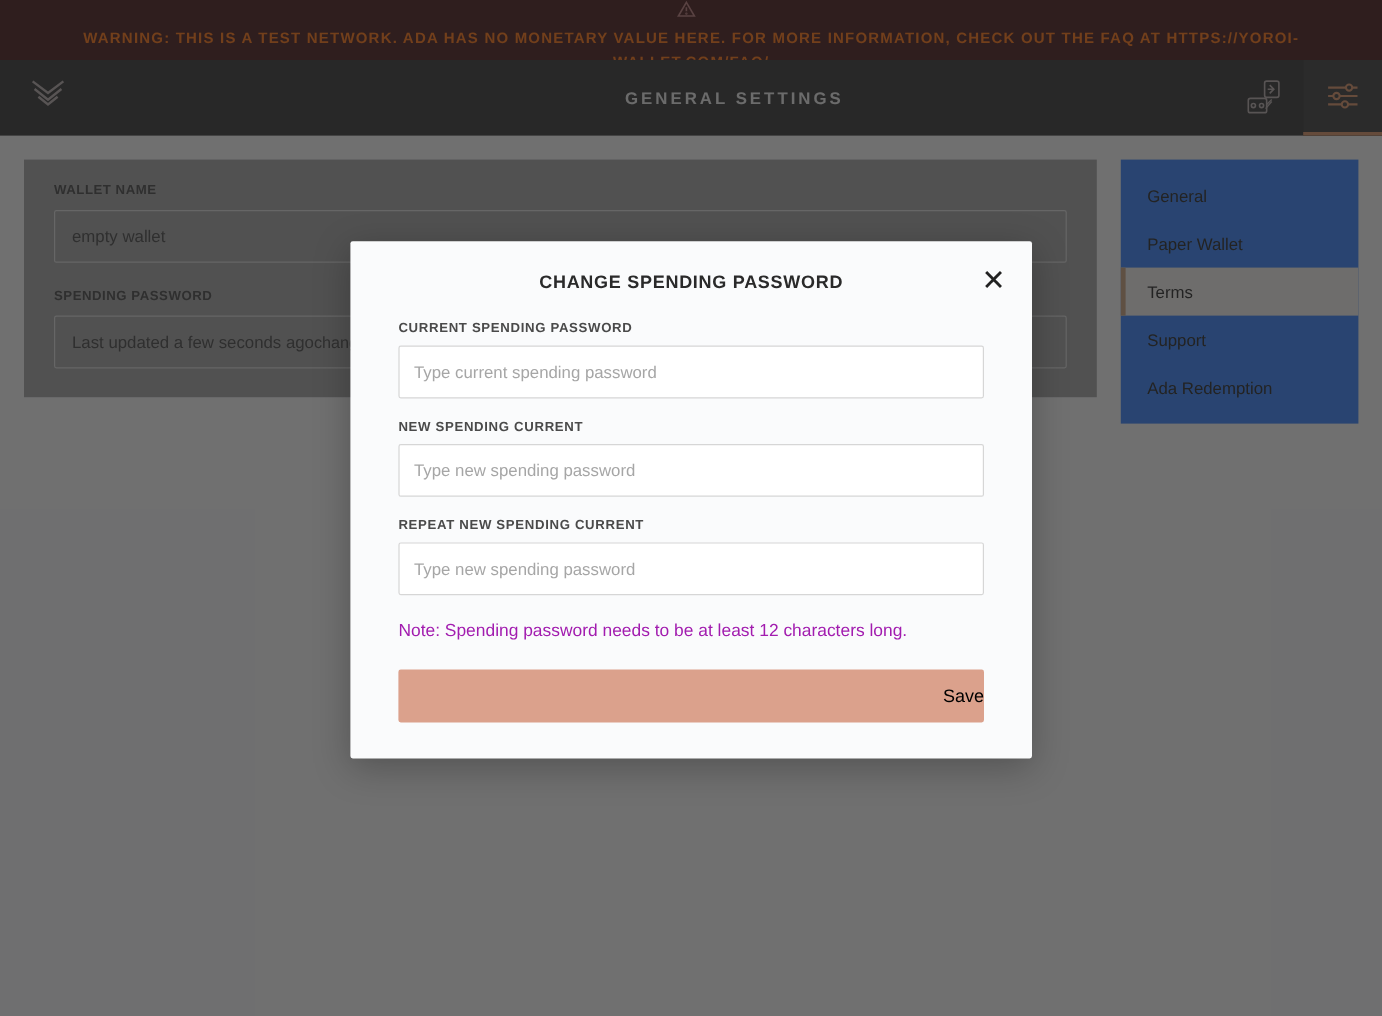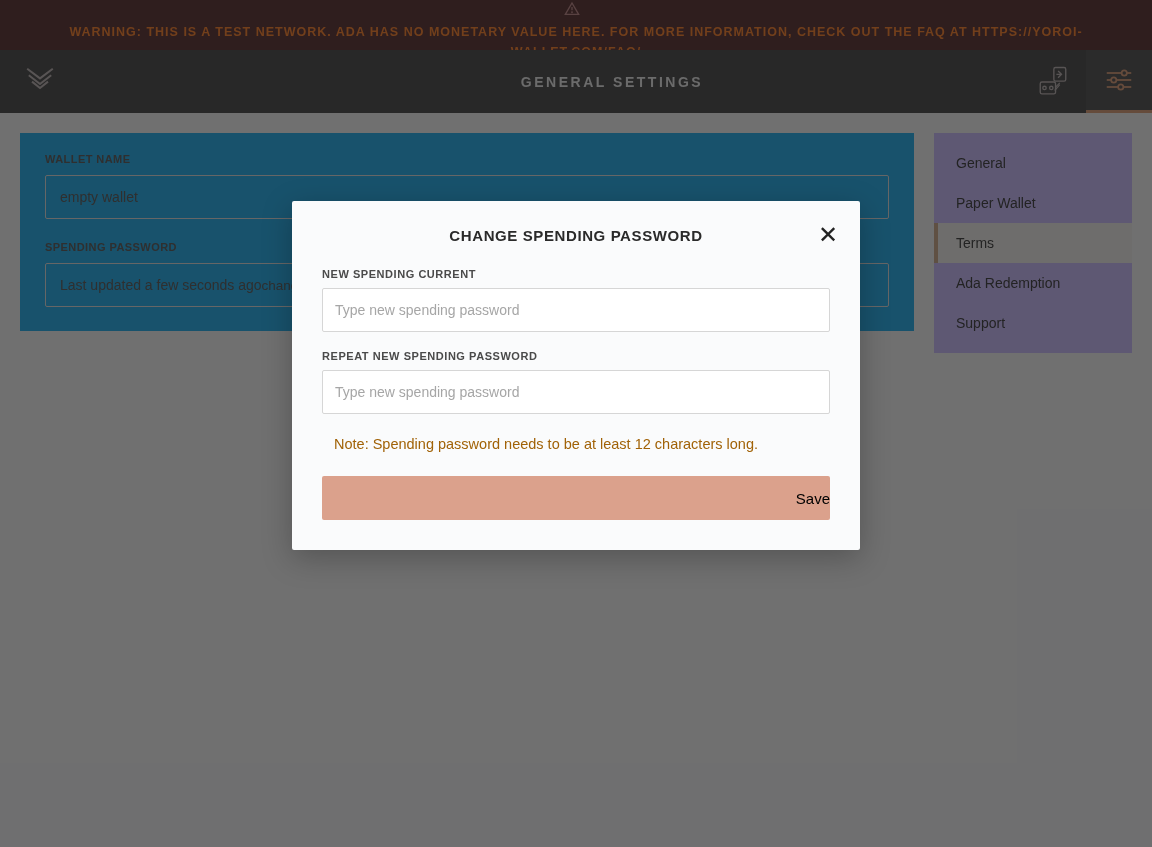--- a/index.html
+++ b/index.html
@@ -76,21 +76,21 @@
     padding: 20px;
     gap: 20px;
     align-items: flex-start;
     height: calc(847px - 50px - 63px);
     background: #f3f3f5;
   }
   .main-col { flex: 1; }
   .side-col { width: 198px; }
 
   .card {
-    background: #0ea5e9;
+    background: #a3a3a3;
     padding: 20px 25px 24px;
   }
 
   .field-block { margin-bottom: 22px; }
   .field-block:last-child { margin-bottom: 0; }
   .field-label {
     font-size: 11px;
     letter-spacing: 0.04em;
     font-weight: 700;
     color: #4a4a4a;
@@ -106,21 +106,21 @@
     align-items: center;
     padding: 0 14px;
     font-size: 14px;
     color: #4a4a4a;
     justify-content: flex-start;
   }
   .field-box .change-link { color: #4a4a4a; font-size: 13.5px; }
 
   
   .side-nav {
-    background: #c4b5fd;
+    background: #3b82f6;
     padding: 10px 0;
   }
   .side-nav .item {
     height: 40px;
     display: flex;
     align-items: center;
     padding: 0 22px;
     font-size: 14px;
     color: #2a2a2a;
     cursor: pointer;
@@ -143,21 +143,21 @@
   
   .modal {
     position: absolute;
     z-index: 20;
     left: 292px;
     top: 201px;
     width: 568px;
     background: #fafbfc;
     border-radius: 2px;
     box-shadow: 0 8px 30px rgba(0,0,0,0.25);
-    padding: 26px 30px 30px;
+    padding: 26px 40px 30px;
   }
   .modal-title {
     text-align: center;
     font-size: 15px;
     font-weight: 700;
     letter-spacing: 0.04em;
     color: #2a2a2a;
     margin-bottom: 24px;
   }
   .modal-close {
@@ -185,22 +185,22 @@
     border: 1px solid #d6d6d6;
     border-radius: 2px;
     padding: 0 12px;
     font-size: 14px;
     color: #333;
     background: #fff;
   }
   .modal input::placeholder { color: #a6a6a6; }
   .modal .note {
     font-size: 14.5px;
-    color: #a16207;
-    margin: 20px 12px 22px;
+    color: #a21caf;
+    margin: 20px 0 22px;
     line-height: 1.4;
   }
   .modal .save-btn {
     width: 100%;
     height: 44px;
     background: #dba18c;
     color: #000000;
     font-size: 15px;
     font-weight: 500;
     border: none;
@@ -281,42 +281,46 @@
       <div class="item">
           <span>General</span>
         </div>
       <div class="item">
           <span>Paper Wallet</span>
         </div>
       <div class="item active">
           <span>Terms</span>
         </div>
       <div class="item">
+          <span>Support</span>
+        </div>
+      <div class="item">
           <span>Ada Redemption</span>
-        </div>
-      <div class="item">
-          <span>Support</span>
         </div>
     </div>
   </div>
 </div>
 
 <div class="dim"></div>
 
 <div class="modal">
   <div class="modal-title">CHANGE SPENDING PASSWORD</div>
   <div class="modal-close">✕</div>
 
+  <div class="mfield">
+    <span class="mlabel">CURRENT SPENDING PASSWORD</span>
+    <input type="password" placeholder="Type current spending password" style="">
+  </div>
 
   <div class="mfield">
     <span class="mlabel">NEW SPENDING CURRENT</span>
     <input type="password" placeholder="Type new spending password" style="">
   </div>
 
   <div class="mfield">
-    <span class="mlabel">REPEAT NEW SPENDING PASSWORD</span>
+    <span class="mlabel">REPEAT NEW SPENDING CURRENT</span>
     <input type="password" placeholder="Type new spending password" style="">
   </div>
 
   <div class="note">Note: Spending password needs to be at least 12 characters long.</div>
 
   <button class="save-btn">Save</button>
 </div>
 
 </body></html>

